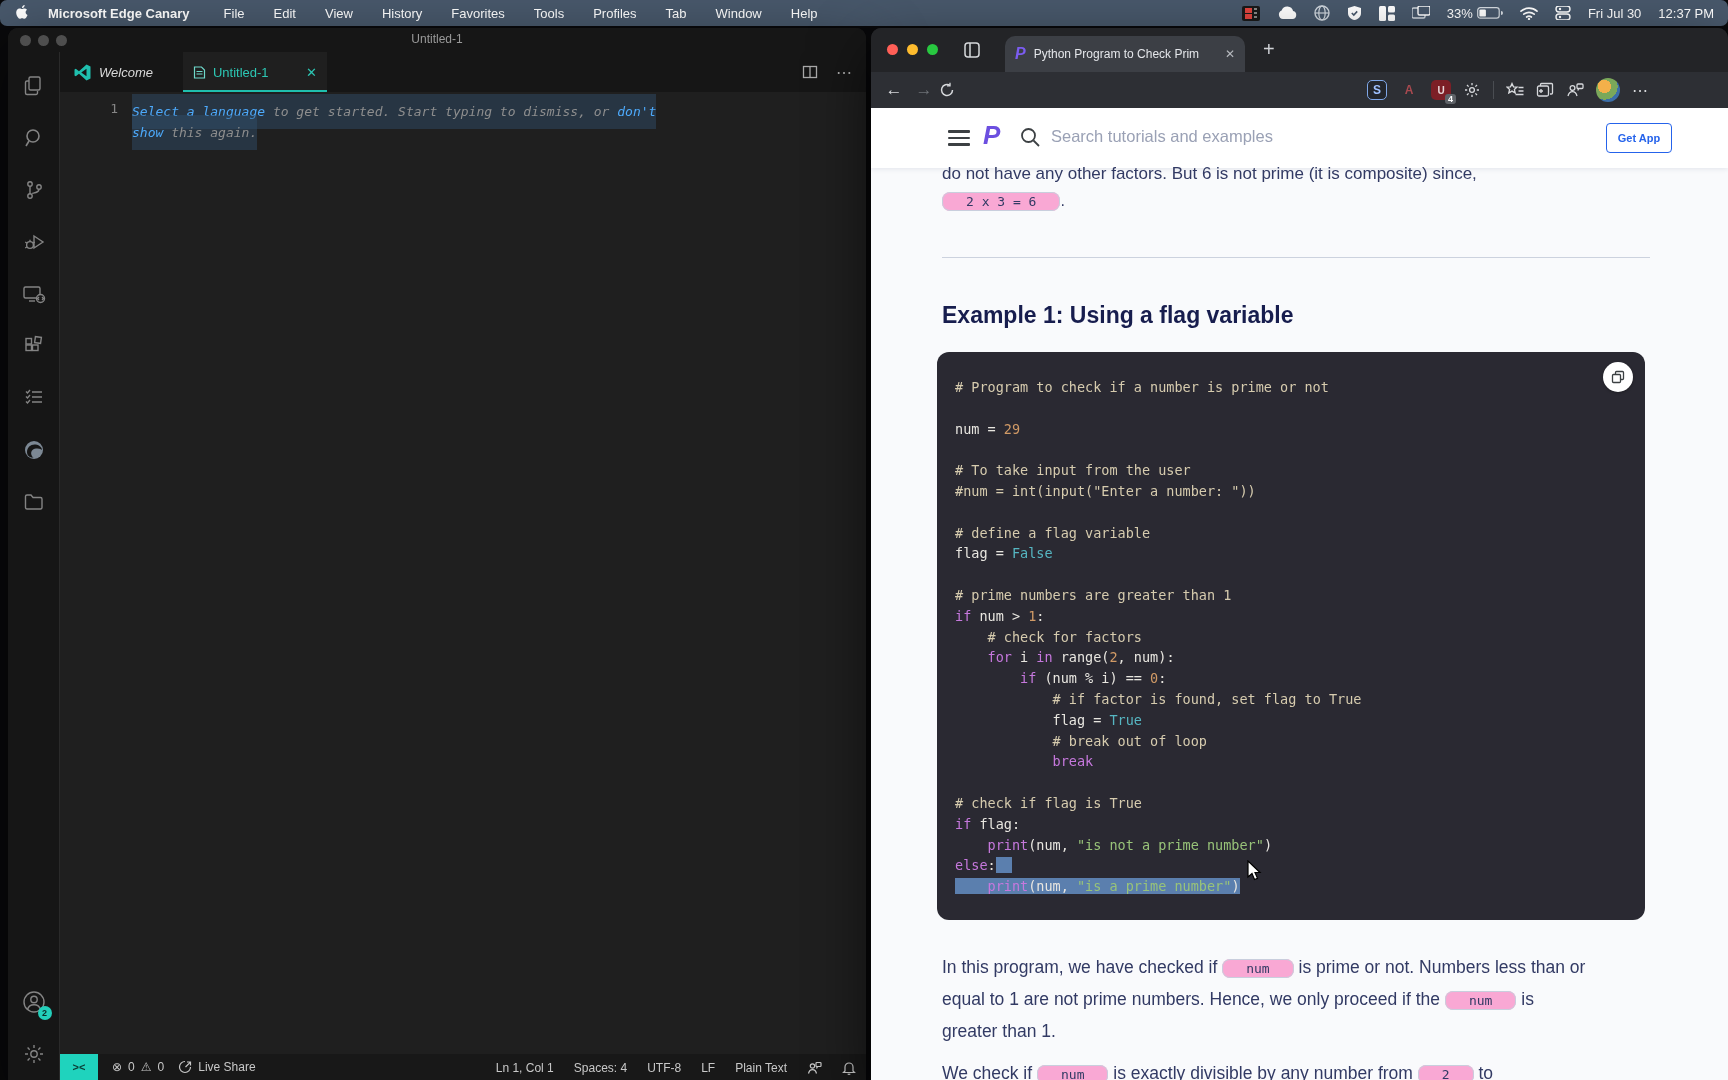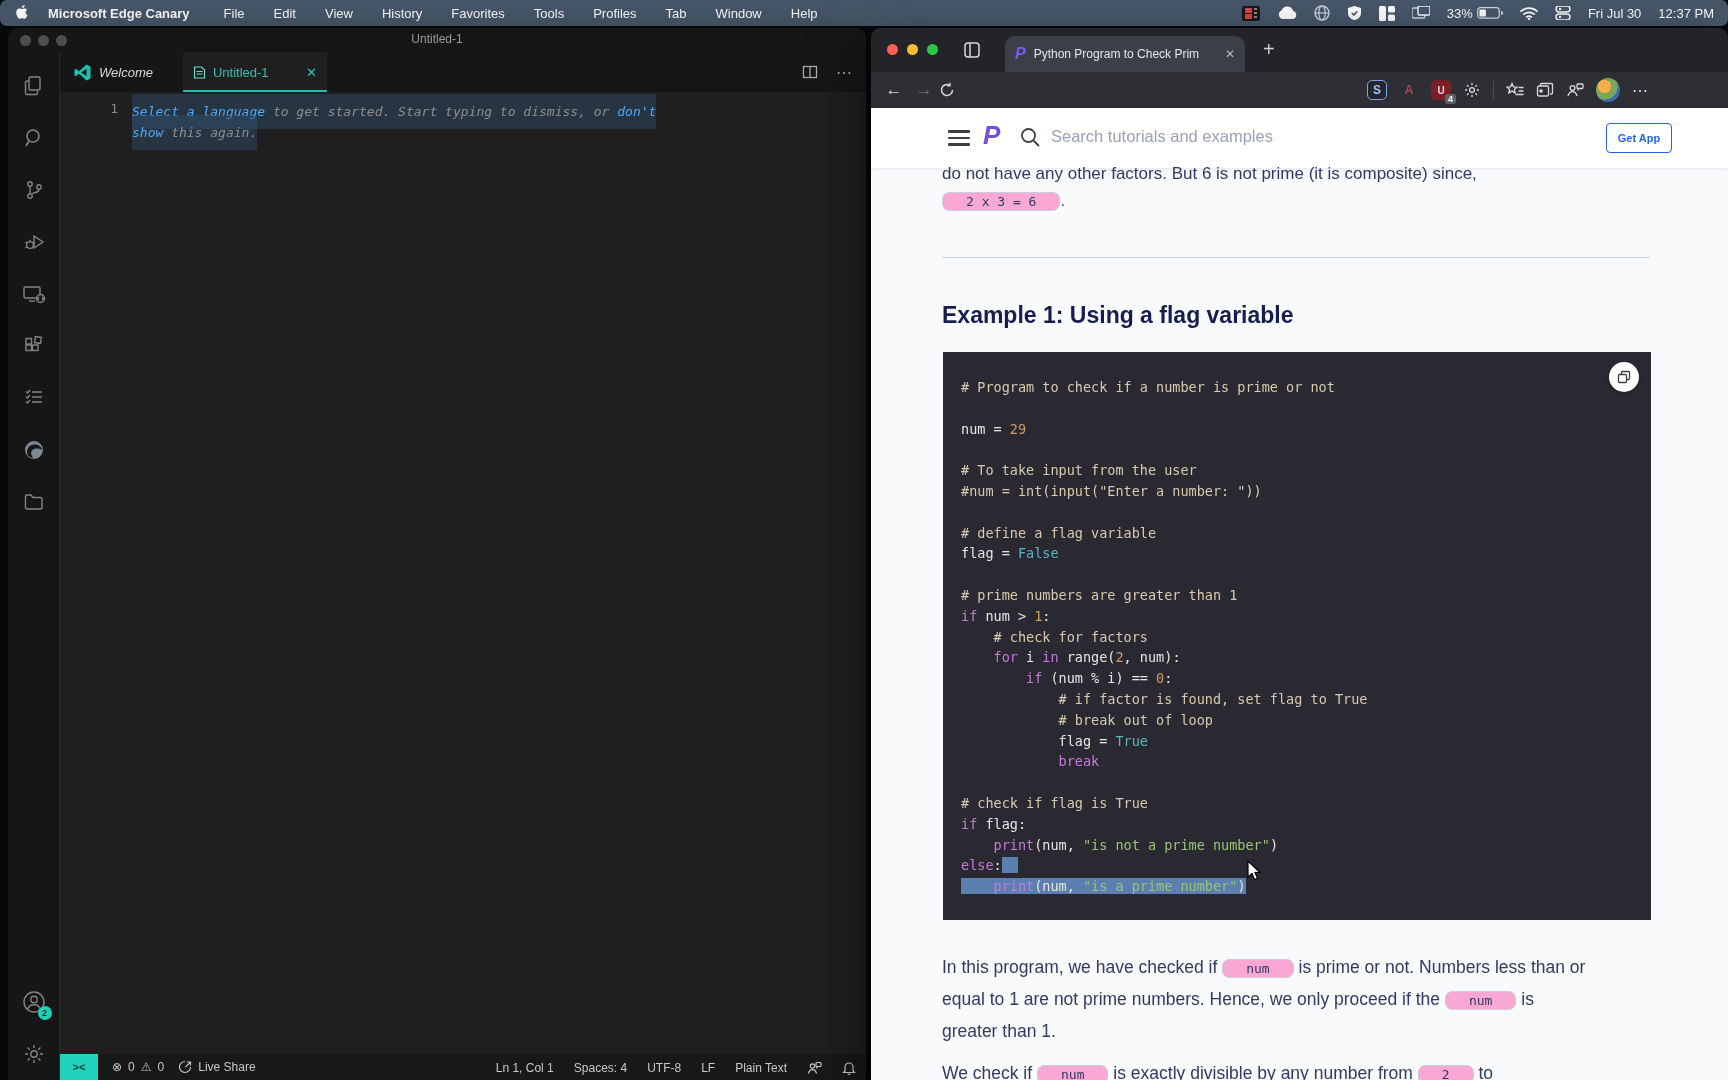--- a/index.html
+++ b/index.html
@@ -88,21 +88,21 @@
   .search-ic { position:absolute; left:148px; top:18px; }
   .search-ph { position:absolute; left:180px; top:19px; color:#9aa1b5; font-size:16.5px; }
   .getapp { position:absolute; left:687px; top:15px; width:66px; height:30px; border:1.5px solid #2563eb; border-radius:4px;
     color:#2563eb; font-size:11px; font-weight:bold; display:flex; align-items:center; justify-content:center; background:#fff;margin-left:48px; }
   .intro { position:absolute; left:71px; top:56px; font-size:17px; }
   .chiprow { position:absolute; left:71px; top:84px; font-size:16px; }
   .chip { font-family:"DejaVu Sans Mono", monospace; font-size:13px; border:1px solid #c9cedd; border-radius:8px;
     background:#f9a8d4; padding:1px 23px; color:#323a64; white-space:pre; }
   .hr { position:absolute; left:71px; top:149px; width:708px; height:1px; background:#ccd2de; }
   .exheading { position:absolute; left:71px; top:194px; font-size:23px; font-weight:bold; color:#171d4e; }
-  .codeblock { position:absolute; left:72px; top:244px; width:708px; height:568px; background:#2a2932; border-radius:0;
+  .codeblock { position:absolute; left:66px; top:244px; width:708px; height:568px; background:#2a2932; border-radius:12px;
     padding:25px 0 0 18px; overflow:hidden; }
   .copybtn { position:absolute; right:12px; top:10px; width:30px; height:30px; border-radius:50%; background:#fff;
     display:flex; align-items:center; justify-content:center; box-shadow:0 1px 3px rgba(0,0,0,.3); }
   .cl { font-family:"DejaVu Sans Mono", monospace; font-size:13.5px; line-height:20.8px; white-space:pre; }
   .t-p { color:#e8e6e0; } .t-c { color:#d6cbae; } .t-k { color:#c678dd; } .t-n { color:#d19a66; }
   .t-s { color:#98c379; } .t-b { color:#56b6c2; }
   .sel { background:#5b7fae; }
   .para { position:absolute; left:71px; font-size:17.5px; line-height:30px; width:648px; }
   .p1 { top:844px; } .p2 { top:950px; }
 
@@ -465,22 +465,22 @@
           <div class="cl">&nbsp;</div>
           <div class="cl"><span class="t-c"># define a flag variable</span></div>
           <div class="cl"><span class="t-p">flag = </span><span class="t-b">False</span></div>
           <div class="cl">&nbsp;</div>
           <div class="cl"><span class="t-c"># prime numbers are greater than 1</span></div>
           <div class="cl"><span class="t-k">if</span><span class="t-p"> num &gt; </span><span class="t-n">1</span><span class="t-p">:</span></div>
           <div class="cl"><span class="t-p">    </span><span class="t-c"># check for factors</span></div>
           <div class="cl"><span class="t-p">    </span><span class="t-k">for</span><span class="t-p"> i </span><span class="t-k">in</span><span class="t-p"> range(</span><span class="t-n">2</span><span class="t-p">, num):</span></div>
           <div class="cl"><span class="t-p">        </span><span class="t-k">if</span><span class="t-p"> (num % i) == </span><span class="t-n">0</span><span class="t-p">:</span></div>
           <div class="cl"><span class="t-p">            </span><span class="t-c"># if factor is found, set flag to True</span></div>
+          <div class="cl"><span class="t-p">            flag = </span><span class="t-b">True</span></div>
           <div class="cl"><span class="t-p">            </span><span class="t-c"># break out of loop</span></div>
-          <div class="cl"><span class="t-p">            flag = </span><span class="t-b">True</span></div>
           <div class="cl"><span class="t-p">            </span><span class="t-k">break</span></div>
           <div class="cl">&nbsp;</div>
           <div class="cl"><span class="t-c"># check if flag is True</span></div>
           <div class="cl"><span class="t-k">if</span><span class="t-p"> flag:</span></div>
           <div class="cl"><span class="t-p">    </span><span class="t-k">print</span><span class="t-p">(num, </span><span class="t-s">"is not a prime number"</span><span class="t-p">)</span></div>
           <div class="cl"><span class="t-k">else</span><span class="t-p">:</span><span class="t-p sel">  </span></div>
           <div class="cl"><span class="t-p sel">    </span><span class="t-k sel">print</span><span class="t-p sel">(num, </span><span class="t-s sel">"is a prime number"</span><span class="t-p sel">)</span></div>
         </div>
     </div>
 

